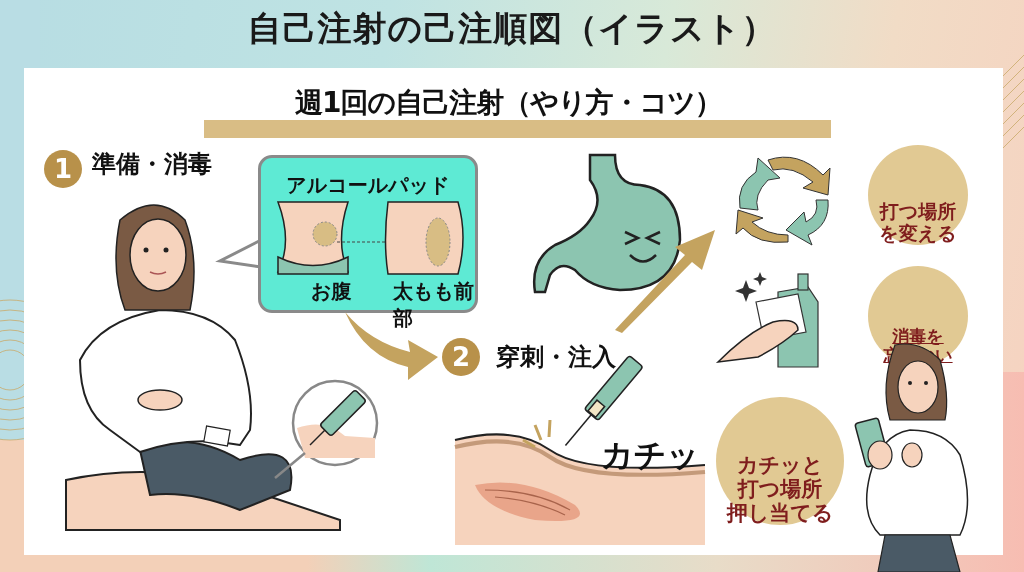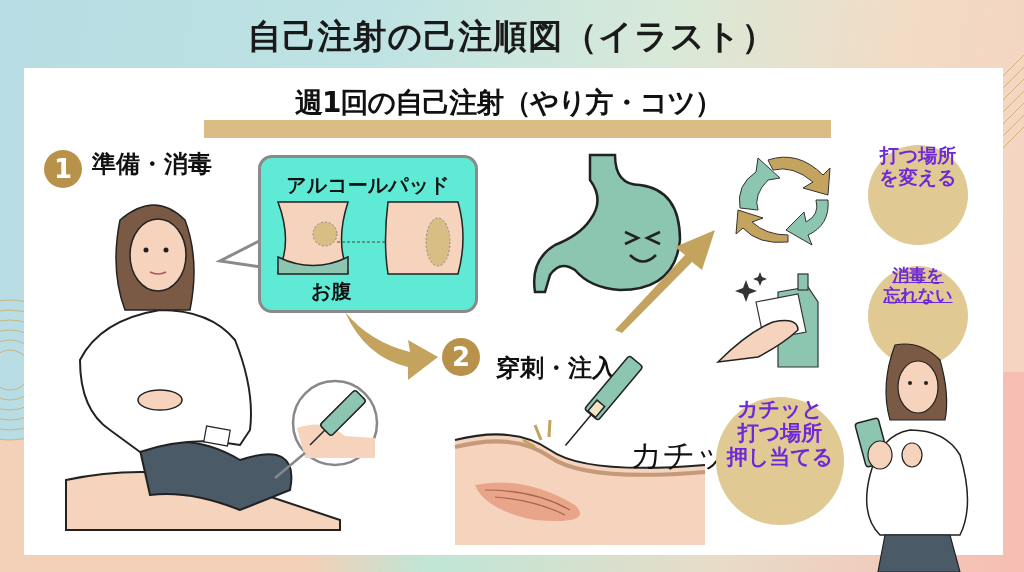--- a/index.html
+++ b/index.html
@@ -14,21 +14,21 @@
     background: linear-gradient(90deg, #f3d0b8 0%, #f3d0b8 30%, #bfe6d6 42%, #e8dcc8 70%, #f7bdb2 100%);
   }
   .bg-left-top {
     position: absolute; left: 0; top: 0; width: 40px; height: 440px;
     background: #b9dde4;
   }
   .deco-rings { position: absolute; left: -70px; top: 290px; width: 160px; height: 160px; }
   .deco-lines { position: absolute; right: 0; top: 55px; width: 30px; height: 110px; }
 
   .main-title {
-    position: absolute; left: 0; right: 0; top: 14px; height: 44px;
+    position: absolute; left: 0; right: 0; top: 6px; height: 44px;
     text-align: center; font-size: 34px; font-weight: bold; color: #1a1a1a;
     letter-spacing: 1px;
   }
 
   .panel {
     position: absolute; left: 24px; top: 68px; width: 979px; height: 487px;
     background: #ffffff;
   }
 
   .subtitle-wrap {
@@ -60,27 +60,27 @@
   .bubble-title {
     position: absolute; left: 0; right: 0; top: 14px; text-align: center;
     font-size: 20px; font-weight: bold; color: #111;
   }
   .bubble-cap {
     position: absolute; top: 120px; font-size: 20px; font-weight: bold; color: #111; margin-left: 20px;
   }
 
   .tip-circle {
     position: absolute; border-radius: 50%; background: #e1c993;
-    display: flex; align-items: flex-start; justify-content: center; text-align: center;
-    font-weight: bold; color: #6d28d9; line-height: 1.15;
+    display: flex; align-items: flex-end; justify-content: center; text-align: center;
+    font-weight: bold; color: #7f1d1d; line-height: 1.15;
   }
   .tip-text { white-space: pre-line; }
 
   .kachi {
-    position: absolute; left: 601px; top: 434px; font-size: 32px; font-weight: normal; color: #111; margin-left: 29px;
+    position: absolute; left: 601px; top: 434px; font-size: 32px; font-weight: bold; color: #111;
   }
 
   svg { position: absolute; overflow: visible; }
 </style>
 </head>
 <body>
 
 <div class="bg-bottom"></div>
 <div class="bg-left-top"></div>
 
@@ -152,28 +152,29 @@
   <div class="bubble-title">アルコールパッド</div>
   <svg style="left:12px;top:44px;" width="200" height="75" viewBox="0 0 200 75">
     <path d="M5 0 Q20 40 5 70 L75 70 Q62 40 75 0 Z" fill="#f6d3bd" stroke="#222" stroke-width="1.5"></path>
     <path d="M5 55 Q40 72 75 55 L75 72 L5 72 Z" fill="#8cc5b0" stroke="#222" stroke-width="1.5"></path>
     <ellipse cx="52" cy="32" rx="12" ry="12" fill="#d8bd84" stroke="#888" stroke-dasharray="2 2"></ellipse>
     <line x1="64" y1="40" x2="148" y2="40" stroke="#444" stroke-dasharray="3 2"></line>
     <path d="M115 0 Q110 40 115 72 L185 72 Q195 35 185 0 Z" fill="#f6d3bd" stroke="#222" stroke-width="1.5"></path>
     <ellipse cx="165" cy="40" rx="12" ry="24" fill="#d8bd84" stroke="#888" stroke-dasharray="2 2"></ellipse>
   </svg>
   <div class="bubble-cap" style="left:30px;">お腹</div>
+  <div class="bubble-cap" style="left:112px;">太もも前部</div>
 </div>
 
 <svg style="left:340px;top:312px;" width="100" height="70" viewBox="0 0 100 70">
   <path d="M5 0 Q30 30 70 40 L68 28 L98 45 L68 68 L68 55 Q25 45 5 0 Z" fill="#c4a35f"></path>
 </svg>
 
 <div class="step-badge" style="left:442px;top:338px;">2</div>
-<div class="step-label" style="left:496px;top:352px;text-align:right;">穿刺・注入</div>
+<div class="step-label" style="left:496px;top:341px;text-align:right;">穿刺・注入</div>
 
 <svg style="left:455px;top:385px;" width="250" height="160" viewBox="0 0 250 160">
   <path d="M0 55 Q60 40 95 65 Q130 90 250 80 L250 160 L0 160 Z" fill="#f6d3bd"></path>
   <path d="M0 55 Q60 40 95 65 Q130 90 250 80" stroke="#222" stroke-width="2" fill="none"></path>
   <path d="M0 62 Q60 47 95 72 Q130 97 250 87" stroke="#c49a7a" stroke-width="4" fill="none"></path>
   <path d="M20 100 Q70 90 120 120 Q140 140 80 135 Q30 125 20 100 Z" fill="#e9a58a"></path>
   <path d="M30 105 Q80 105 115 125" stroke="#a8634b" stroke-width="1.2" fill="none"></path>
   <path d="M40 112 Q80 115 110 130" stroke="#a8634b" stroke-width="1.2" fill="none"></path>
   <g stroke="#222" stroke-width="1.5" transform="rotate(40 125 40)">
     <rect x="118" y="-45" width="18" height="70" rx="3" fill="#8cc5b0"></rect>

